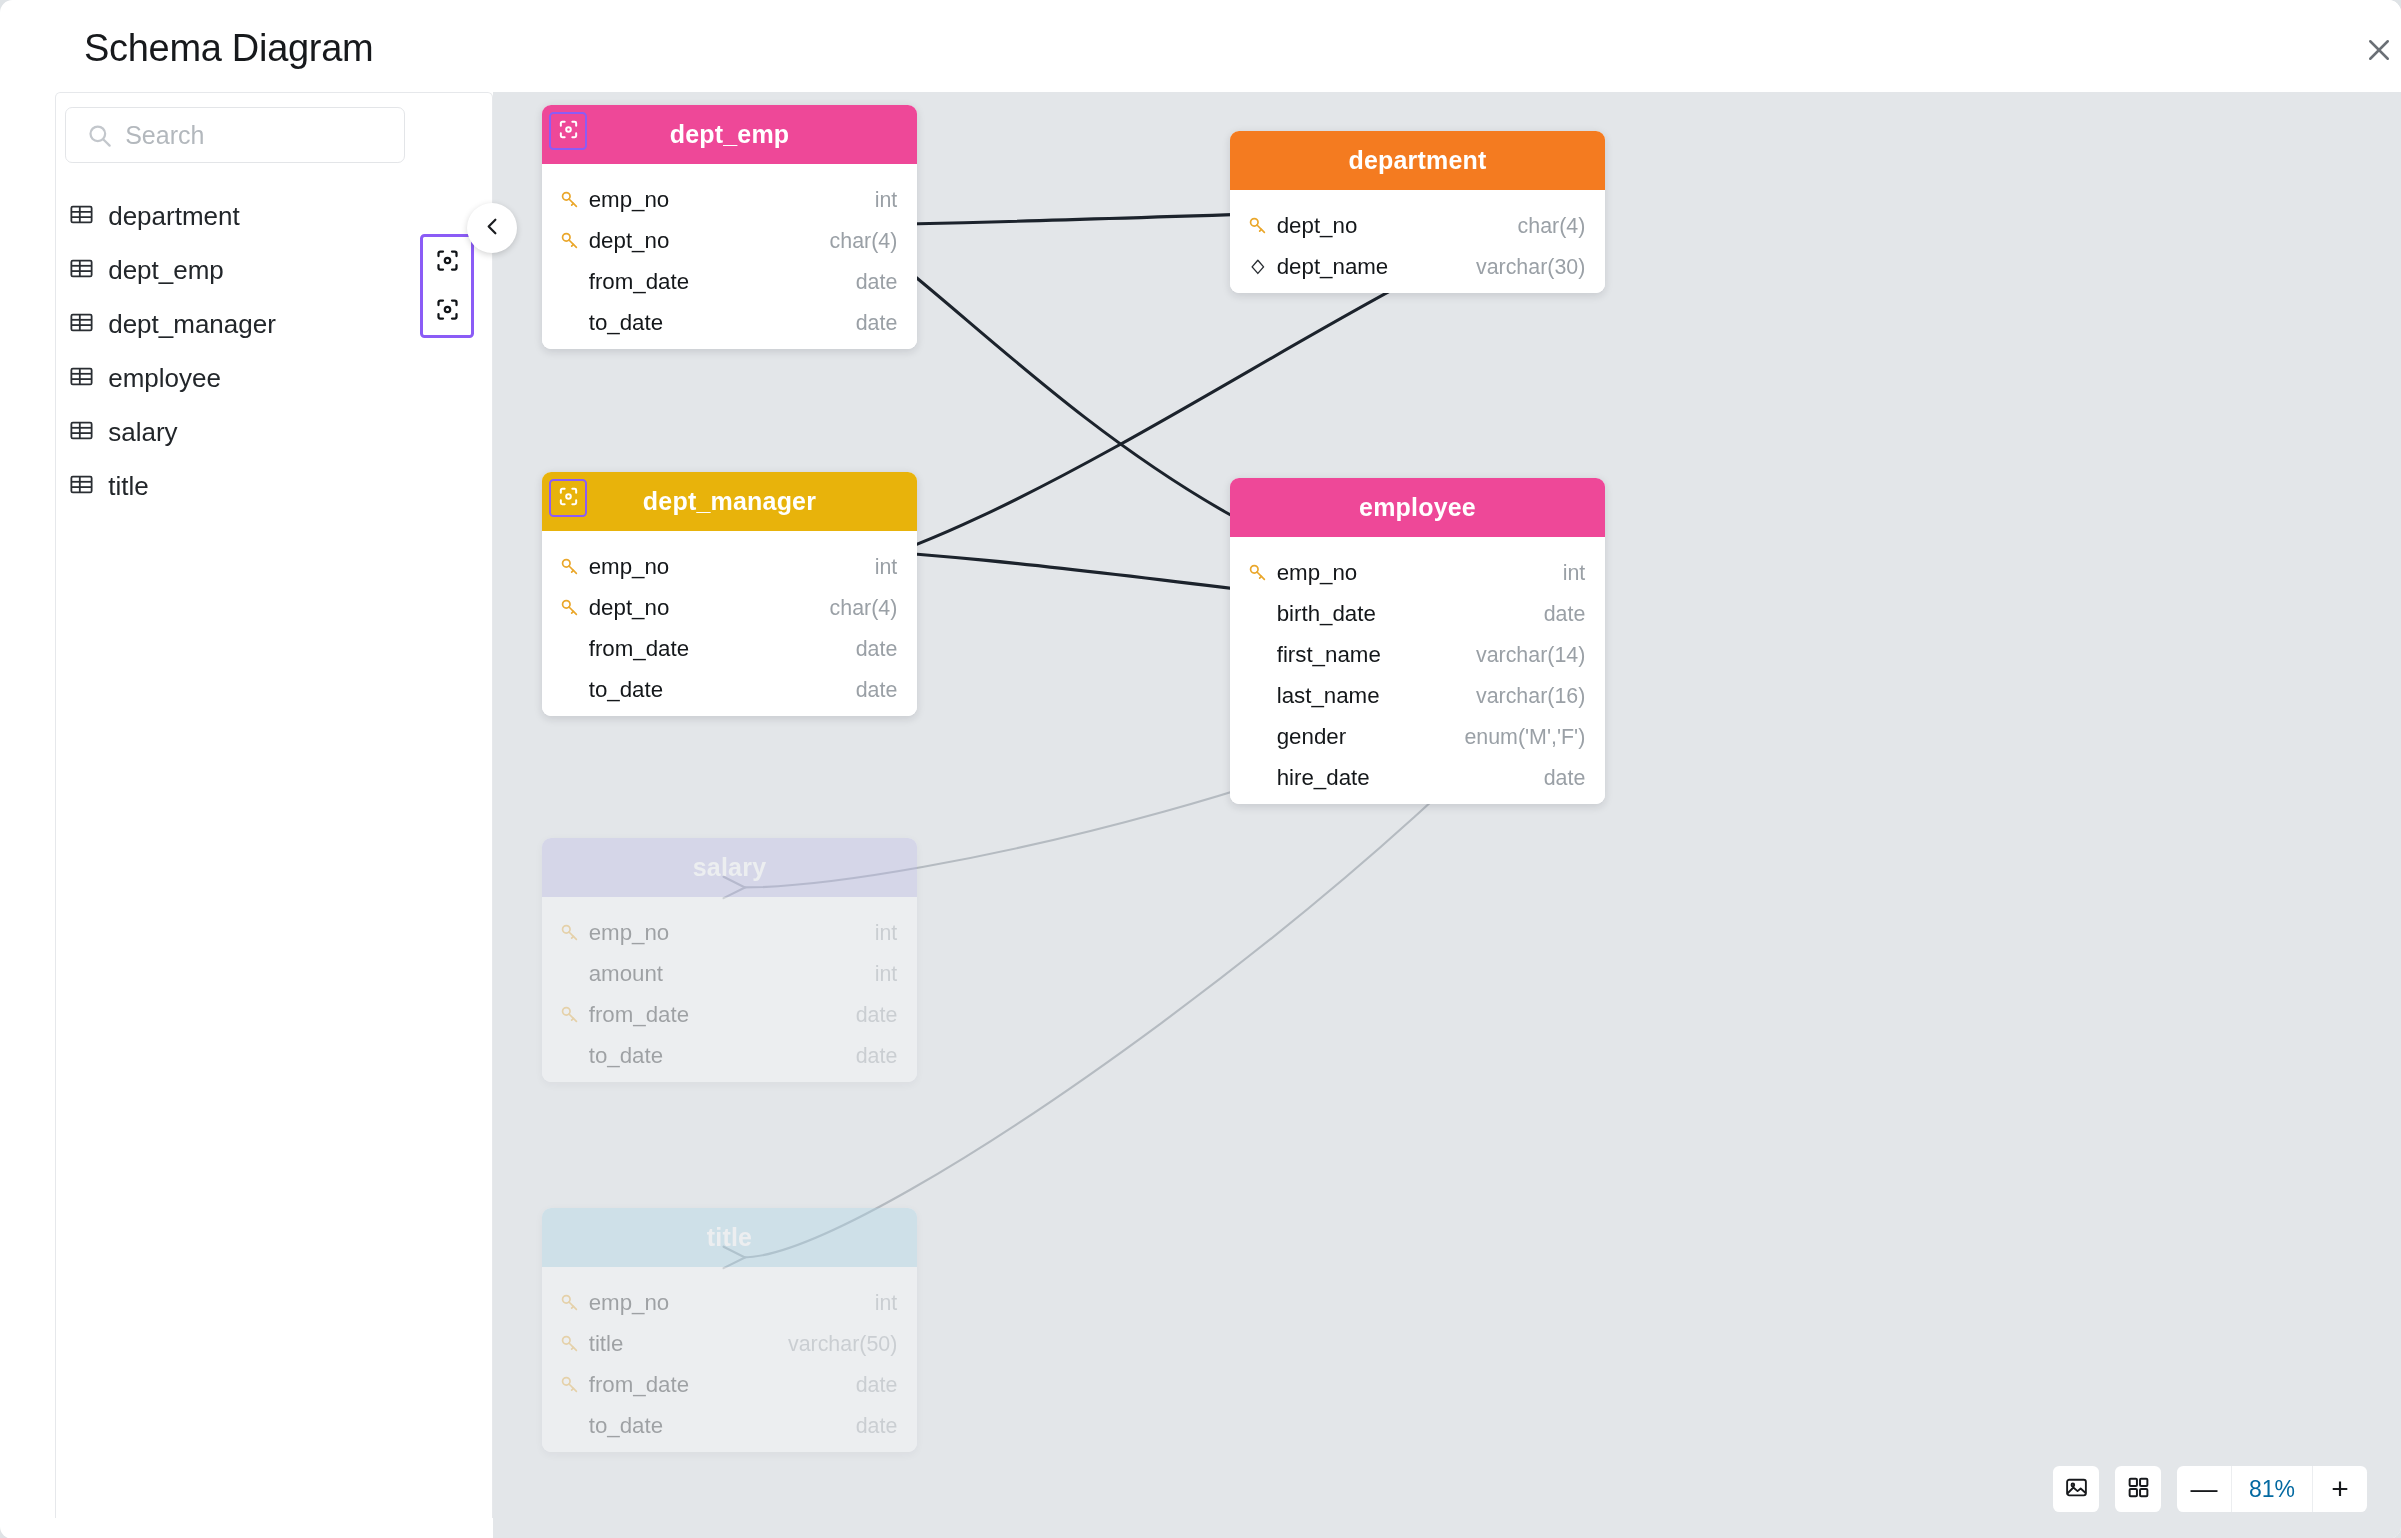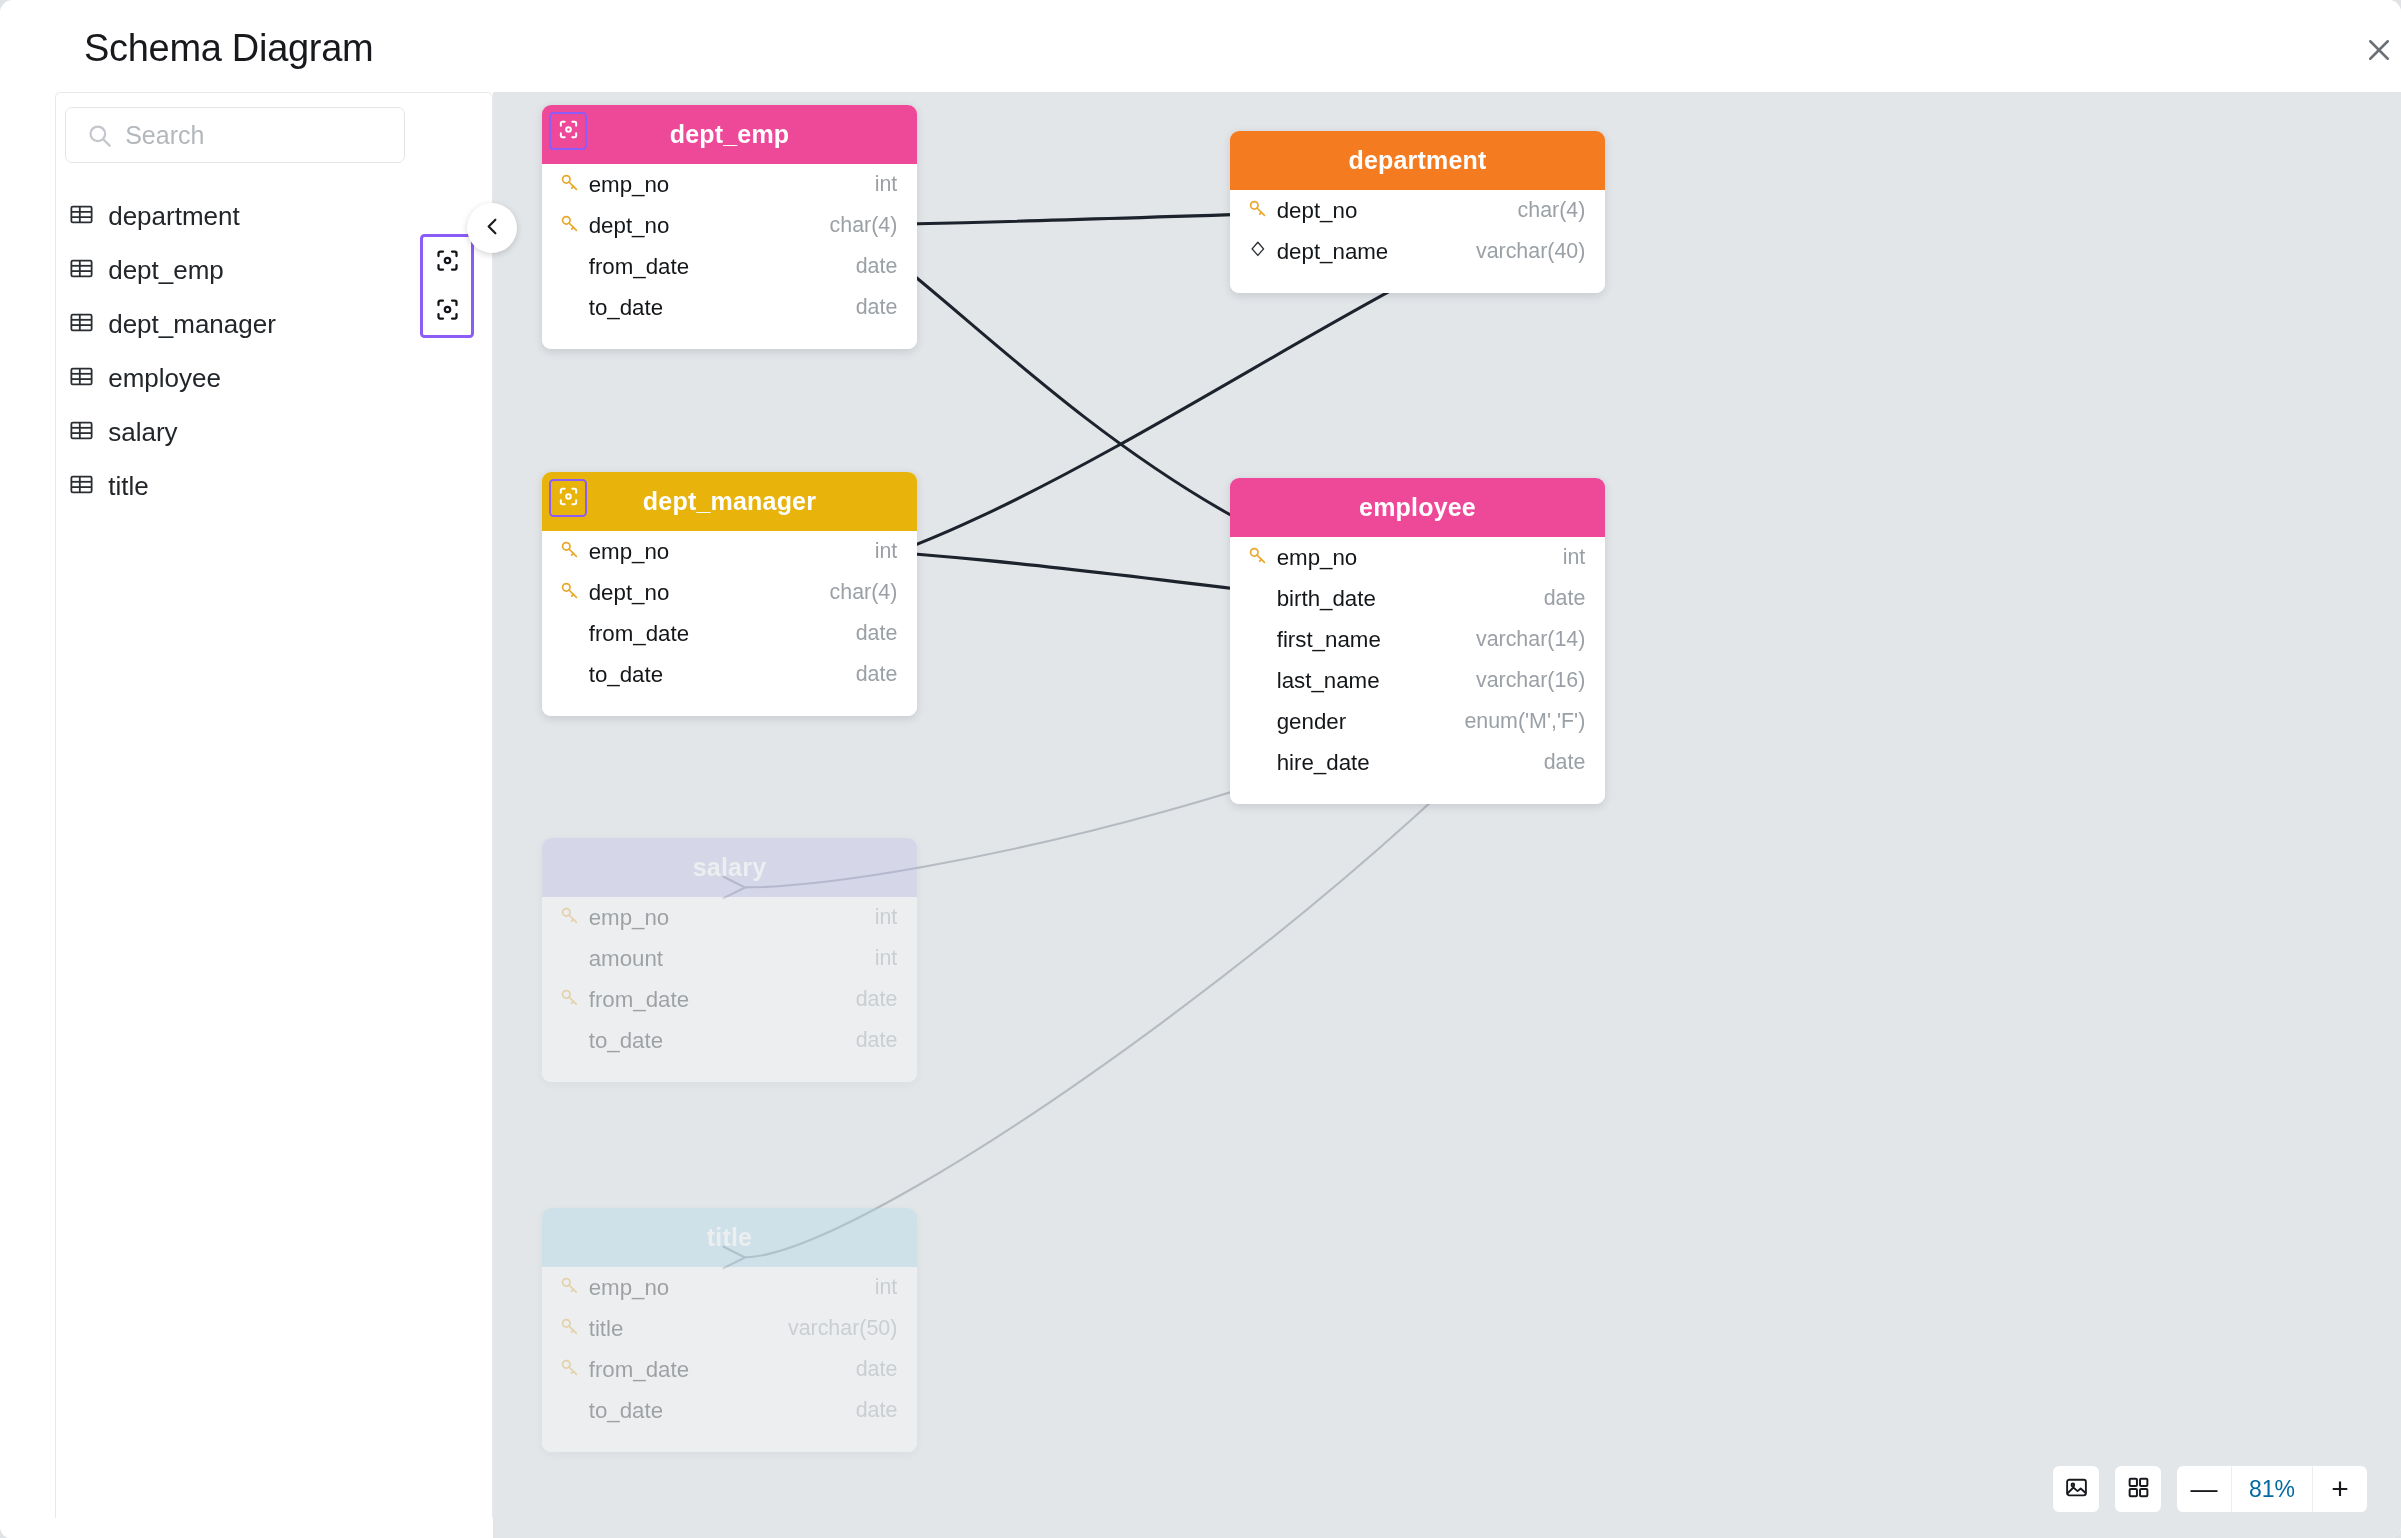--- a/index.html
+++ b/index.html
@@ -133,21 +133,21 @@
   .node-focus {
     position: absolute; left: 7.1px; top: 7.1px;
     width: 38px; height: 38px;
     border: 2.7px solid #8b5cf6; border-radius: 4.5px;
     background: rgba(255,255,255,0.0);
     display: flex; align-items: center; justify-content: center;
     cursor: pointer;
   }
   .node-body { padding: 8px 0 12.5px 0; background: #ffffff; }
   .field-row {
-    display: flex; align-items: flex-start;
+    display: flex; align-items: flex-end;
     height: 41px; padding: 0 19.7px 0 14.3px;
   }
   .field-key { width: 27px; flex: none; display: flex; align-items: center; justify-content: center; }
   .field-name {
     font-size: 22.3px; color: #14171a; font-weight: 400;
     margin-left: 5.4px;
   }
   .field-type {
     margin-left: auto;
     font-size: 21.4px; color: #9aa0a6; font-weight: 400;
@@ -404,21 +404,21 @@
               <span class="field-name">dept_no</span>
               <span class="field-type">char(4)</span>
             </div>
             <div class="field-row">
               <span class="field-key">
                 <span><svg width="19.7" height="19.7" viewBox="0 0 24 24" fill="none" stroke="#2a2e33" stroke-width="1.7" stroke-linejoin="round">
                     <path d="M12 4 L19 12 L12 20 L5 12 Z"></path>
                   </svg></span>
               </span>
               <span class="field-name">dept_name</span>
-              <span class="field-type">varchar(40)</span>
+              <span class="field-type">varchar(30)</span>
             </div>
           </div>
         </div>
         <div class="node" style="left: 49px; top: 380px;">
           <div class="node-header" style="background:#e8b30b;">
             <div class="node-focus">
               <span><svg width="23" height="23" viewBox="0 0 24 24" fill="none" stroke="#ffffff" stroke-width="2.1" stroke-linecap="round" stroke-linejoin="round">
                   <path d="M4 8V5.5A1.5 1.5 0 0 1 5.5 4H8"></path>
                   <path d="M16 4h2.5A1.5 1.5 0 0 1 20 5.5V8"></path>
                   <path d="M20 16v2.5a1.5 1.5 0 0 1-1.5 1.5H16"></path>

